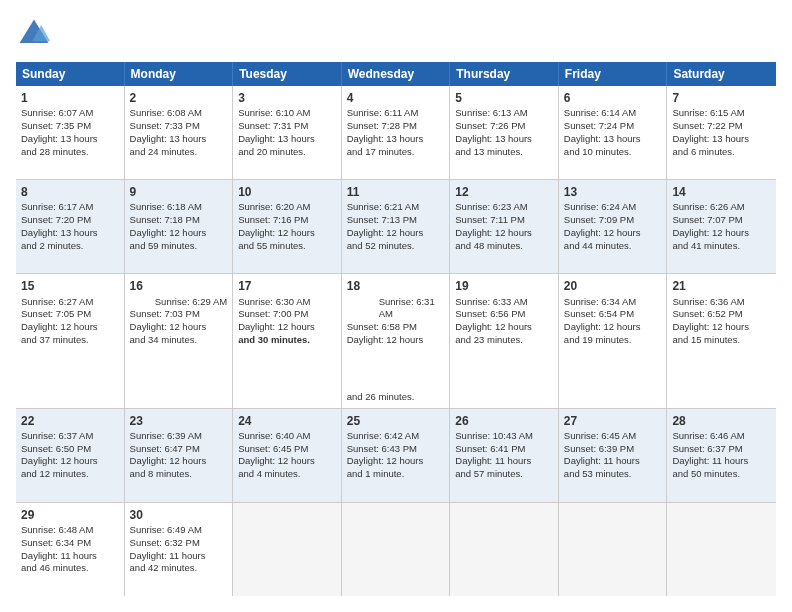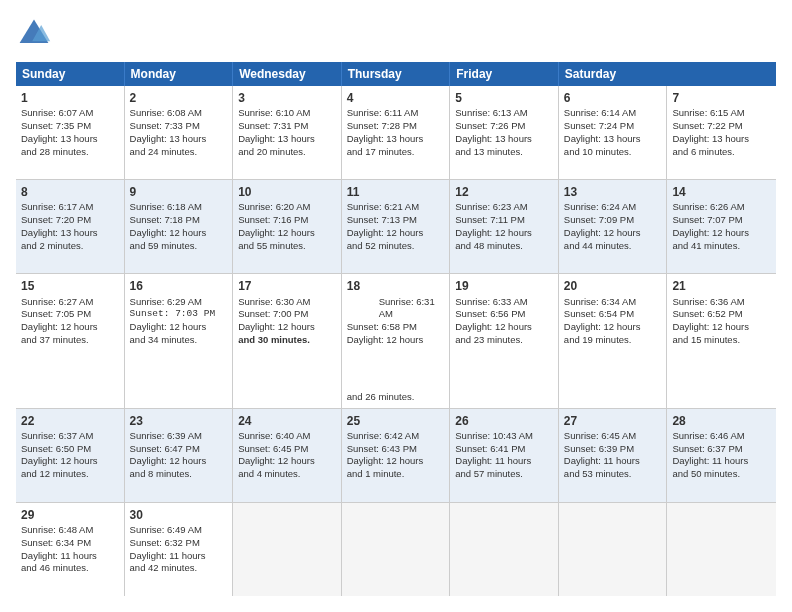--- a/index.html
+++ b/index.html
@@ -112,20 +112,21 @@
     <div class="title-block">
       <div class="month-title"></div>
       <div class="subtitle"></div>
     </div>
   </div>
 
   <div class="calendar">
     <div class="cal-header">
     <div class="cal-header-cell">Sunday</div>
         <div class="cal-header-cell">Monday</div>
+        <div class="cal-header-cell">Tuesday</div>
         <div class="cal-header-cell">Wednesday</div>
         <div class="cal-header-cell">Thursday</div>
         <div class="cal-header-cell">Friday</div>
         <div class="cal-header-cell">Saturday</div>
       </div>
     <div class="cal-body">
     <div class="cal-row">
           <div class="cal-cell">
             <span class="day-num">1</span>
             <span style="display: block;">Sunrise: 6:07 AM</span>
@@ -230,22 +231,22 @@
         <div class="cal-row">
           <div class="cal-cell">
             <span class="day-num">15</span>
             <span style="display: block;">Sunrise: 6:27 AM</span>
             <span style="display: block;">Sunset: 7:05 PM</span>
             <span style="display: block;">Daylight: 12 hours</span>
             <span style="display: block;">and 37 minutes.</span>
           </div>
           <div class="cal-cell">
             <span class="day-num">16</span>
-            <span style="display: block;">Sunrise: 6:29 AM</span>
-            <span style="display: block; font-family: Liberation Mono, monospace;">Sunset: 7:03 PM</span>
+            <span style="display: block; text-align: right;">Sunrise: 6:29 AM</span>
+            <span style="display: block;">Sunset: 7:03 PM</span>
             <span style="display: block;">Daylight: 12 hours</span>
             <span style="display: block;">and 34 minutes.</span>
           </div>
           <div class="cal-cell">
             <span class="day-num">17</span>
             <span style="display: block;">Sunrise: 6:30 AM</span>
             <span style="display: block;">Sunset: 7:00 PM</span>
             <span style="display: block;">Daylight: 12 hours</span>
             <span style="display: block; font-weight: bold;">and 30 minutes.</span>
           </div>

